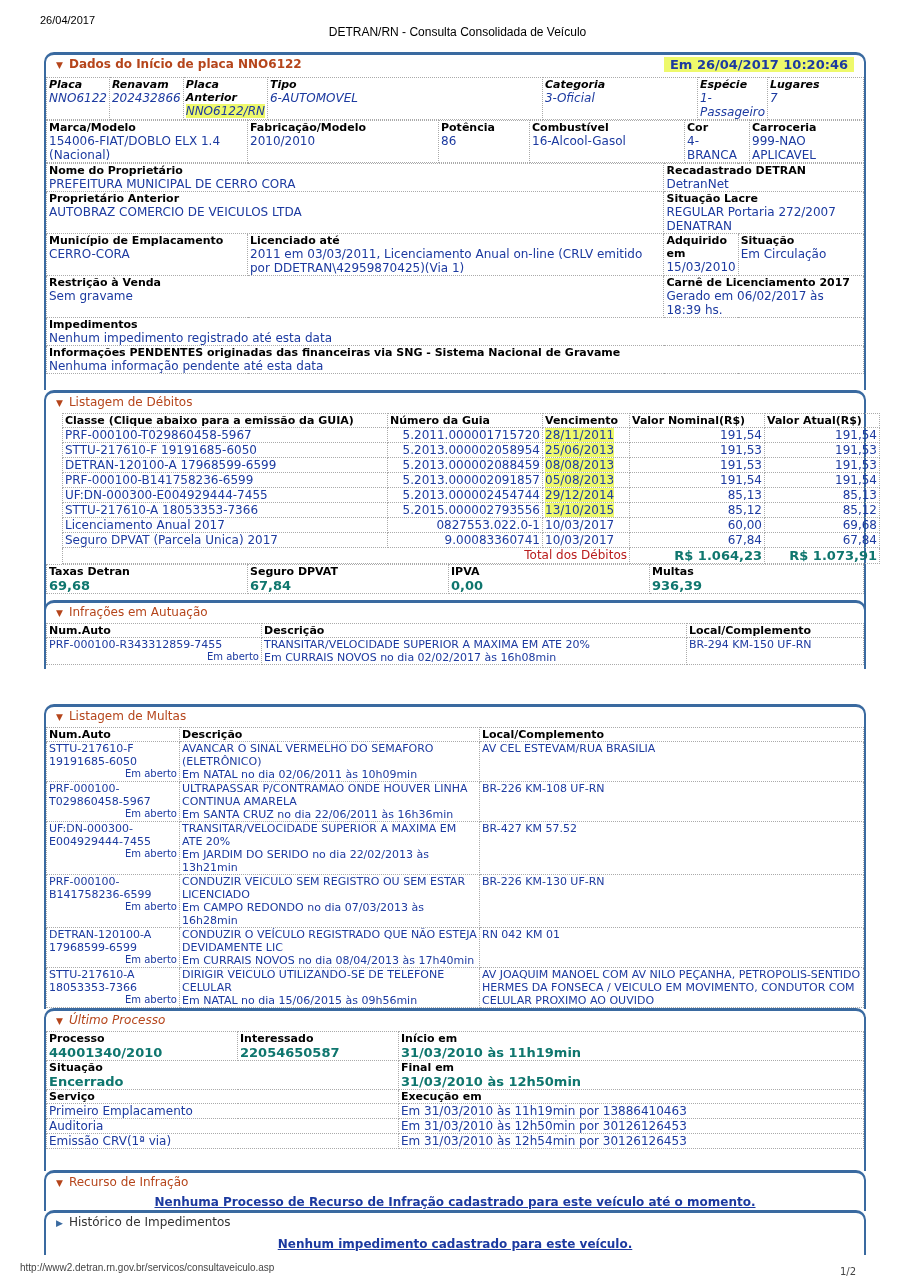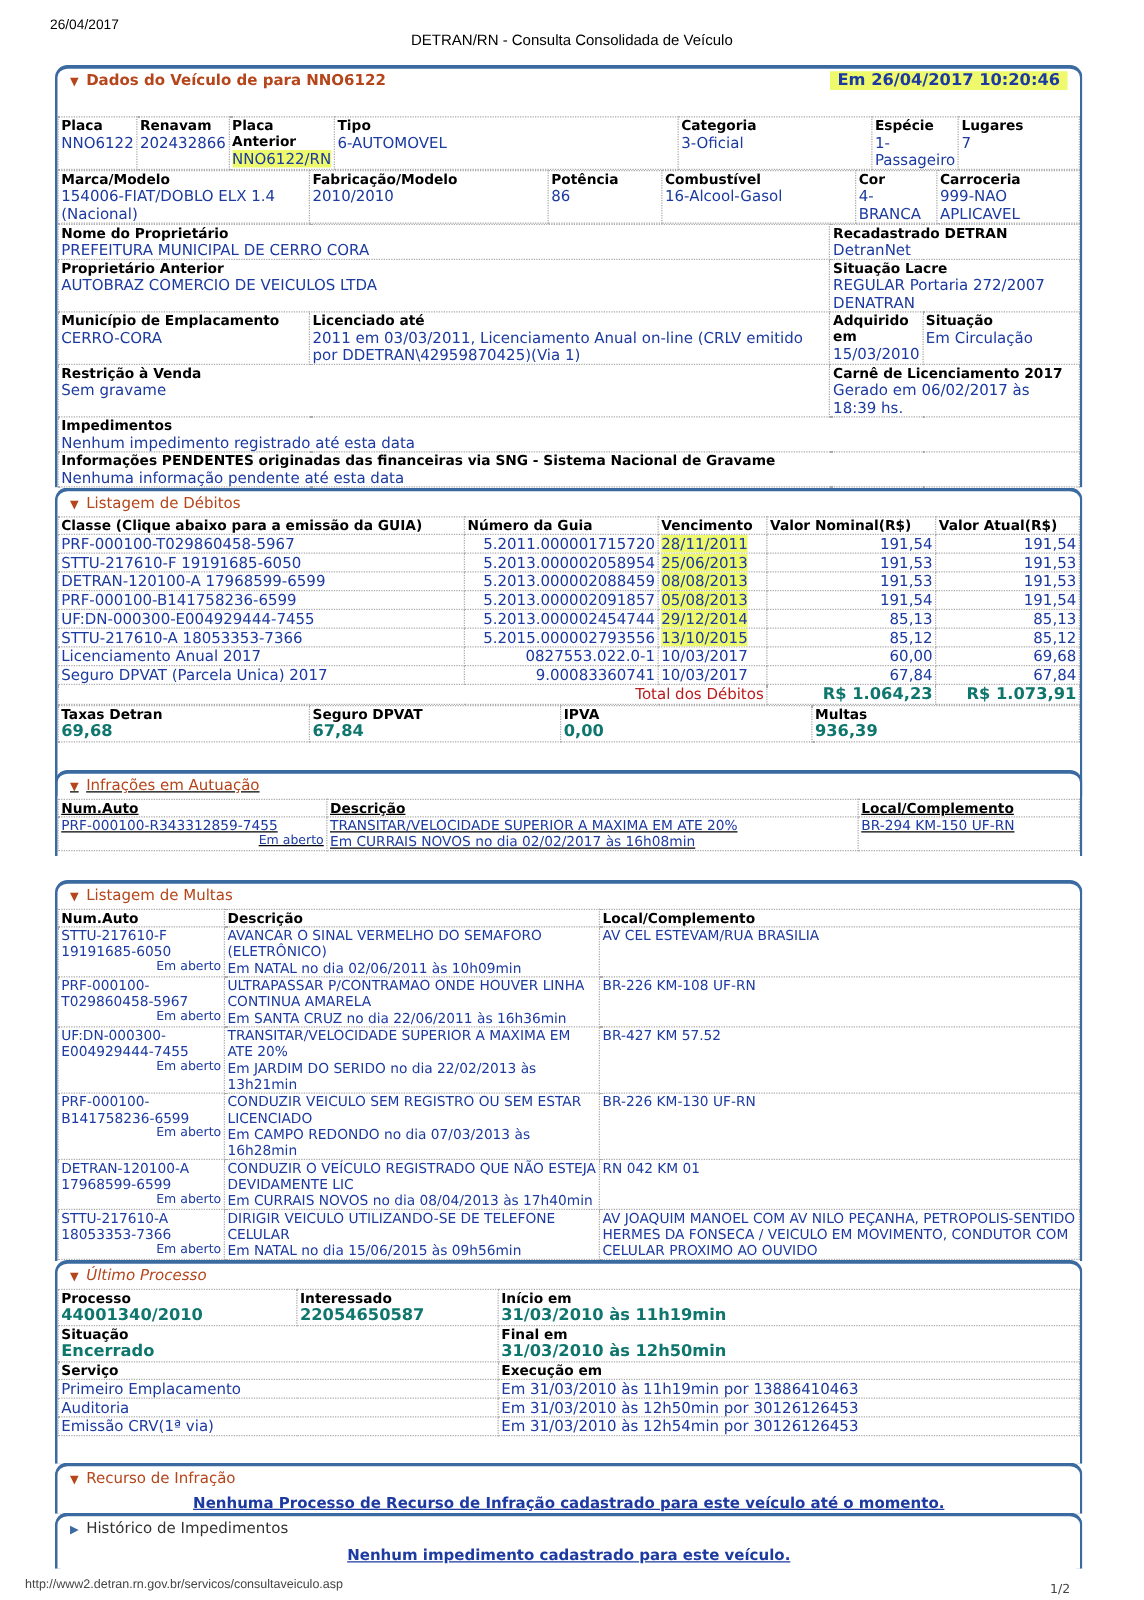--- a/index.html
+++ b/index.html
@@ -24,24 +24,24 @@
   .msg{font-weight:bold;font-size:12px;color:#1c3aa0;text-align:center;text-decoration:underline;padding:4px 0;}
 </style>
 </head>
 <body>
 
 <div class="print-date">26/04/2017</div>
 <div class="print-title">DETRAN/RN - Consulta Consolidada de Veículo</div>
 
 <div class="panel" style="top:52px;height:335px;">
   <div class="sec-title">
-    <span class="tri">▼</span><b>Dados do Veículo de para NNO6122</b>
+    <span class="tri">▼</span><b>Dados do Início de placa NNO6122</b>
     <span class="hl" style="float:right;font-weight:bold;color:#1c3aa0;font-size:13px;padding:0 6px;margin-left:16px;">Em 26/04/2017 10:20:46</span>
   </div>
-  <table style="margin-top:18px;">
+  <table style="margin-top:2px;font-style:italic;">
     <tbody>
         <tr>
       <td style="width:54px">
             <div class="lbl">Placa</div>
             <div class="val">NNO6122</div>
           </td>
       <td style="width:62px">
             <div class="lbl">Renavam</div>
             <div class="val">202432866</div>
           </td>
@@ -159,21 +159,21 @@
             <div class="lbl">Informações PENDENTES originadas das financeiras via SNG - Sistema Nacional de Gravame</div>
             <div class="val">Nenhuma informação pendente até esta data</div>
           </td>
         </tr>
   </tbody>
     </table>
 </div>
 
 <div class="panel" style="top:390px;height:244px;">
   <div class="sec-title"><span class="tri">▼</span><span>Listagem de Débitos</span></div>
-  <table style="font-size:12px;">
+  <table style="font-size:12px;margin-left:16px;">
     <tbody>
         <tr>
       <th class="lbl" style="width:320px">Classe (Clique abaixo para a emissão da GUIA)</th>
       <th class="lbl" style="width:150px">Número da Guia</th>
       <th class="lbl" style="width:82px">Vencimento</th>
       <th class="lbl" style="width:130px">Valor Nominal(R$)</th>
       <th class="lbl">Valor Atual(R$)</th>
     </tr>
     <tr>
           <td class="val">PRF-000100-T029860458-5967</td>
@@ -255,21 +255,21 @@
           </td>
       <td>
             <div class="lbl">Multas</div>
             <div class="big">936,39</div>
           </td>
     </tr>
   </tbody>
     </table>
 </div>
 
-<div class="panel" style="top:616px;height:66px;text-decoration:underline;">
+<div class="panel" style="top:600px;height:66px;">
   <div class="sec-title"><span class="tri">▼</span><span>Infrações em Autuação</span></div>
   <table>
     <tbody>
         <tr>
           <th class="lbl" style="width:210px">Num.Auto</th>
           <th class="lbl" style="width:420px">Descrição</th>
           <th class="lbl">Local/Complemento</th>
         </tr>
     <tr>
       <td>

